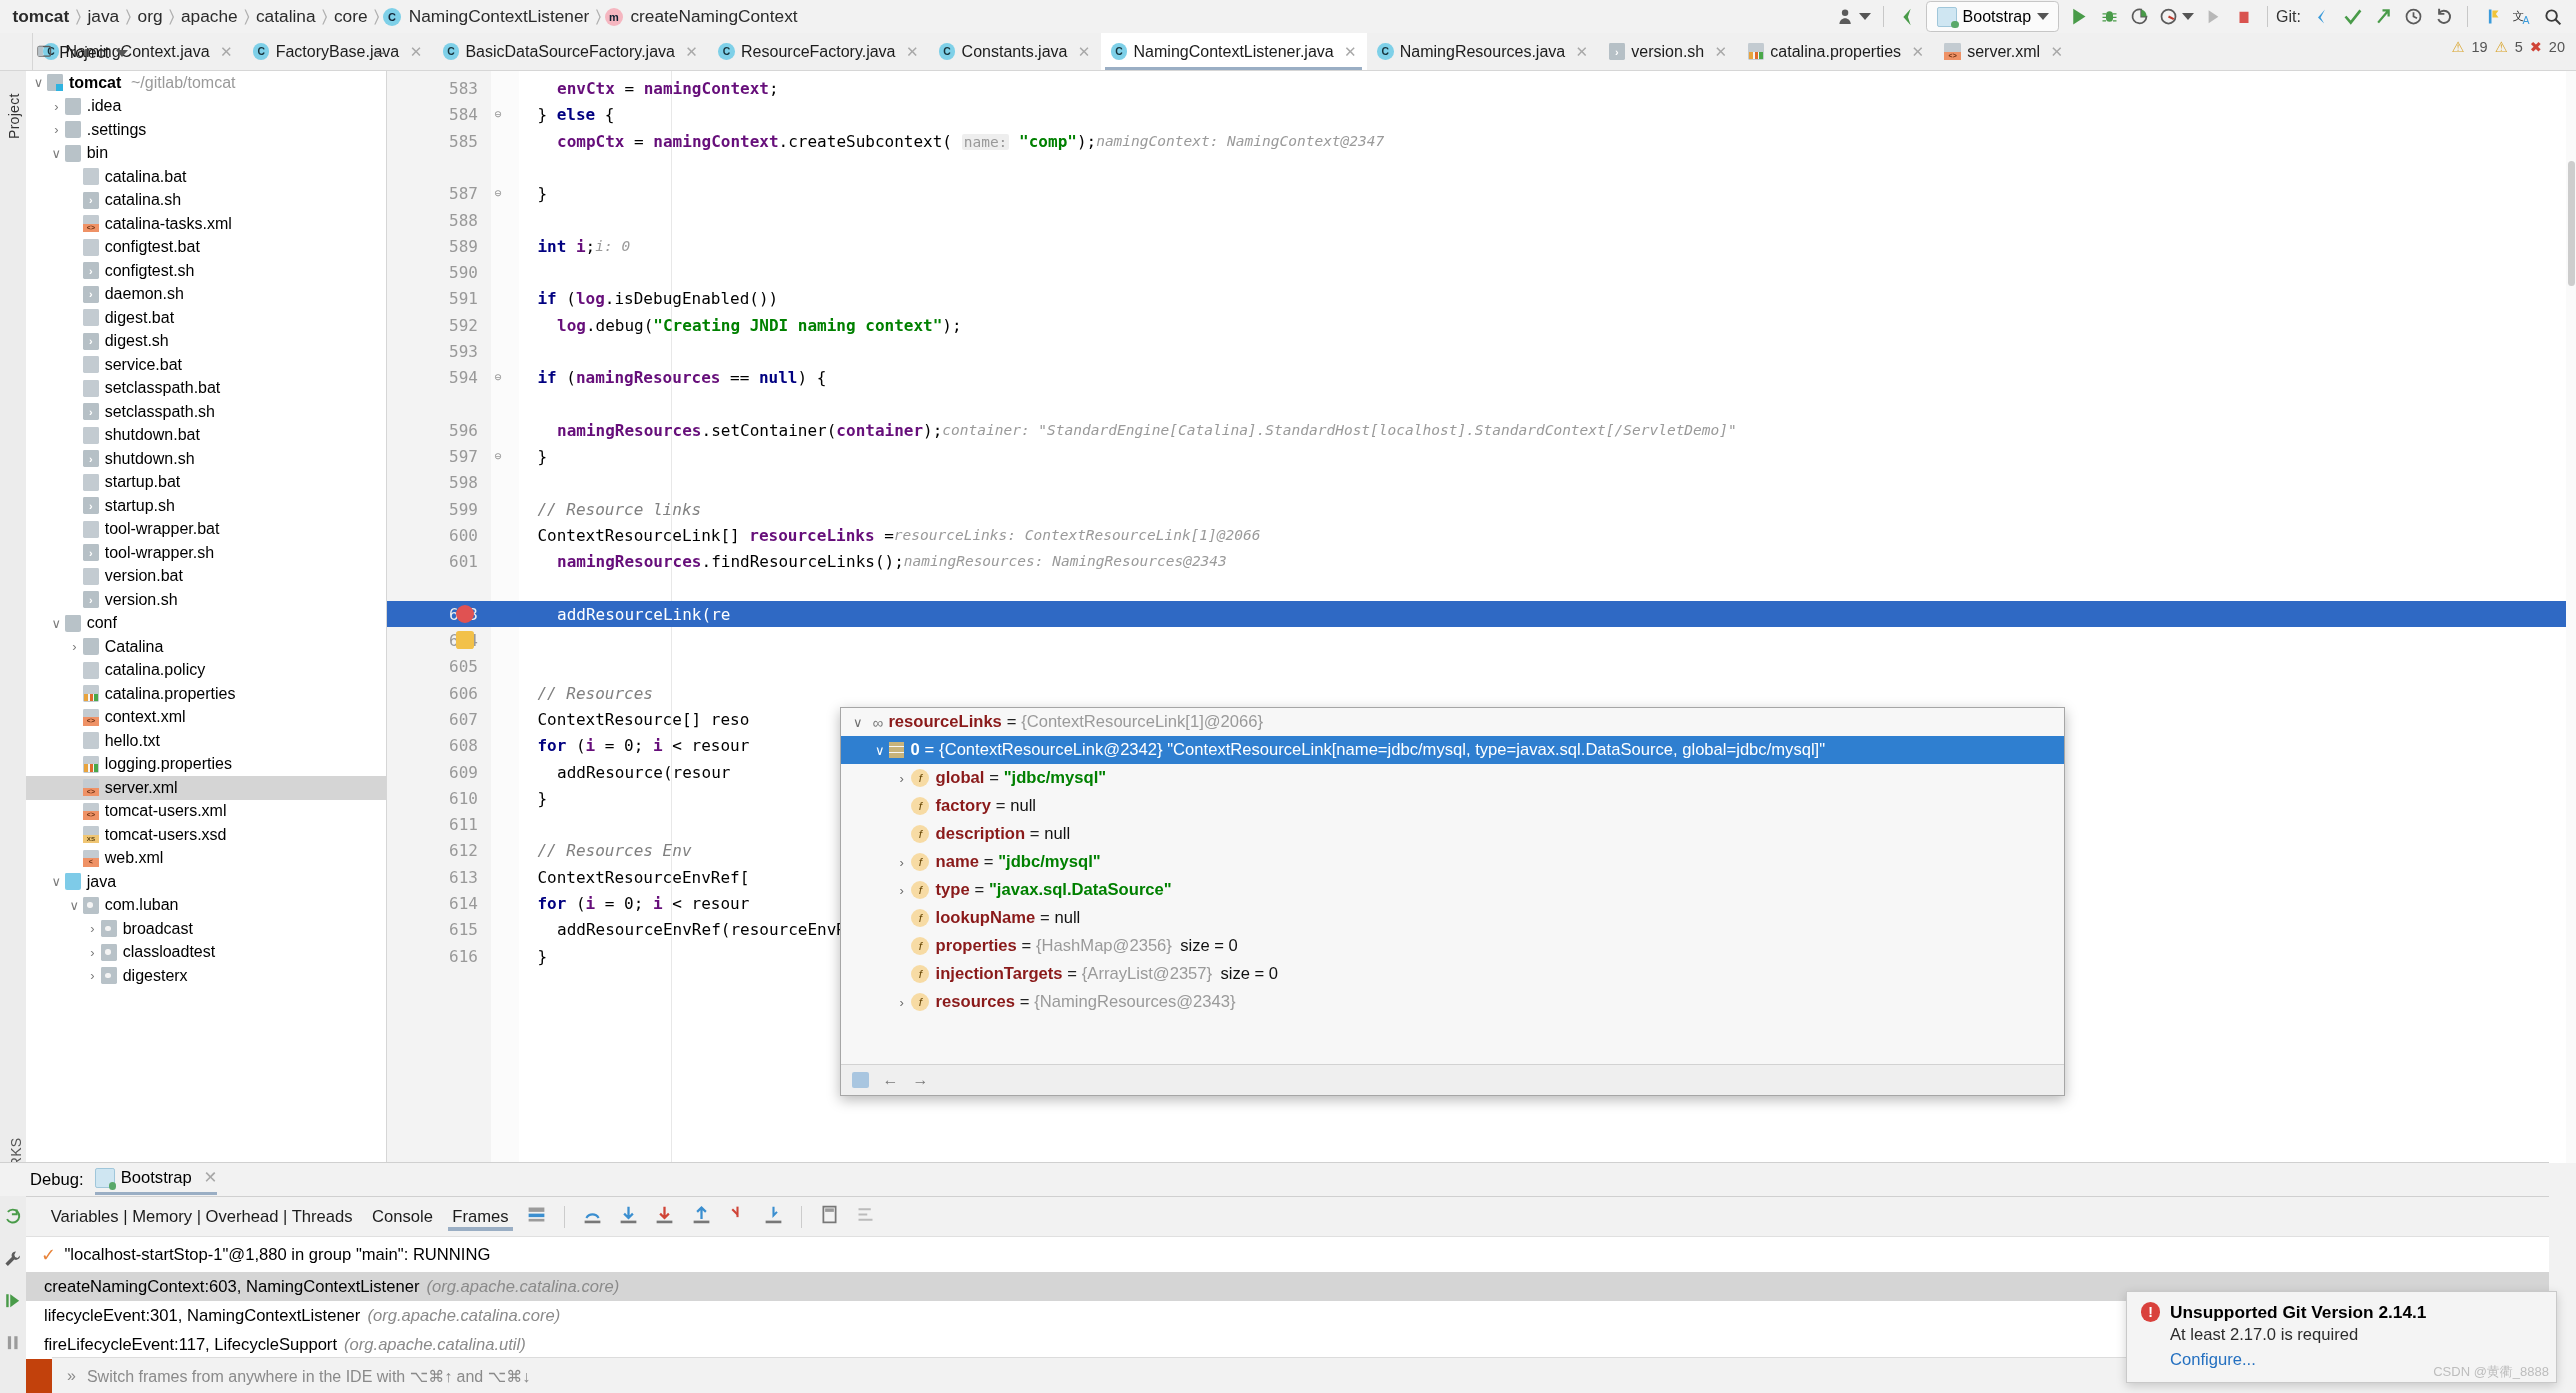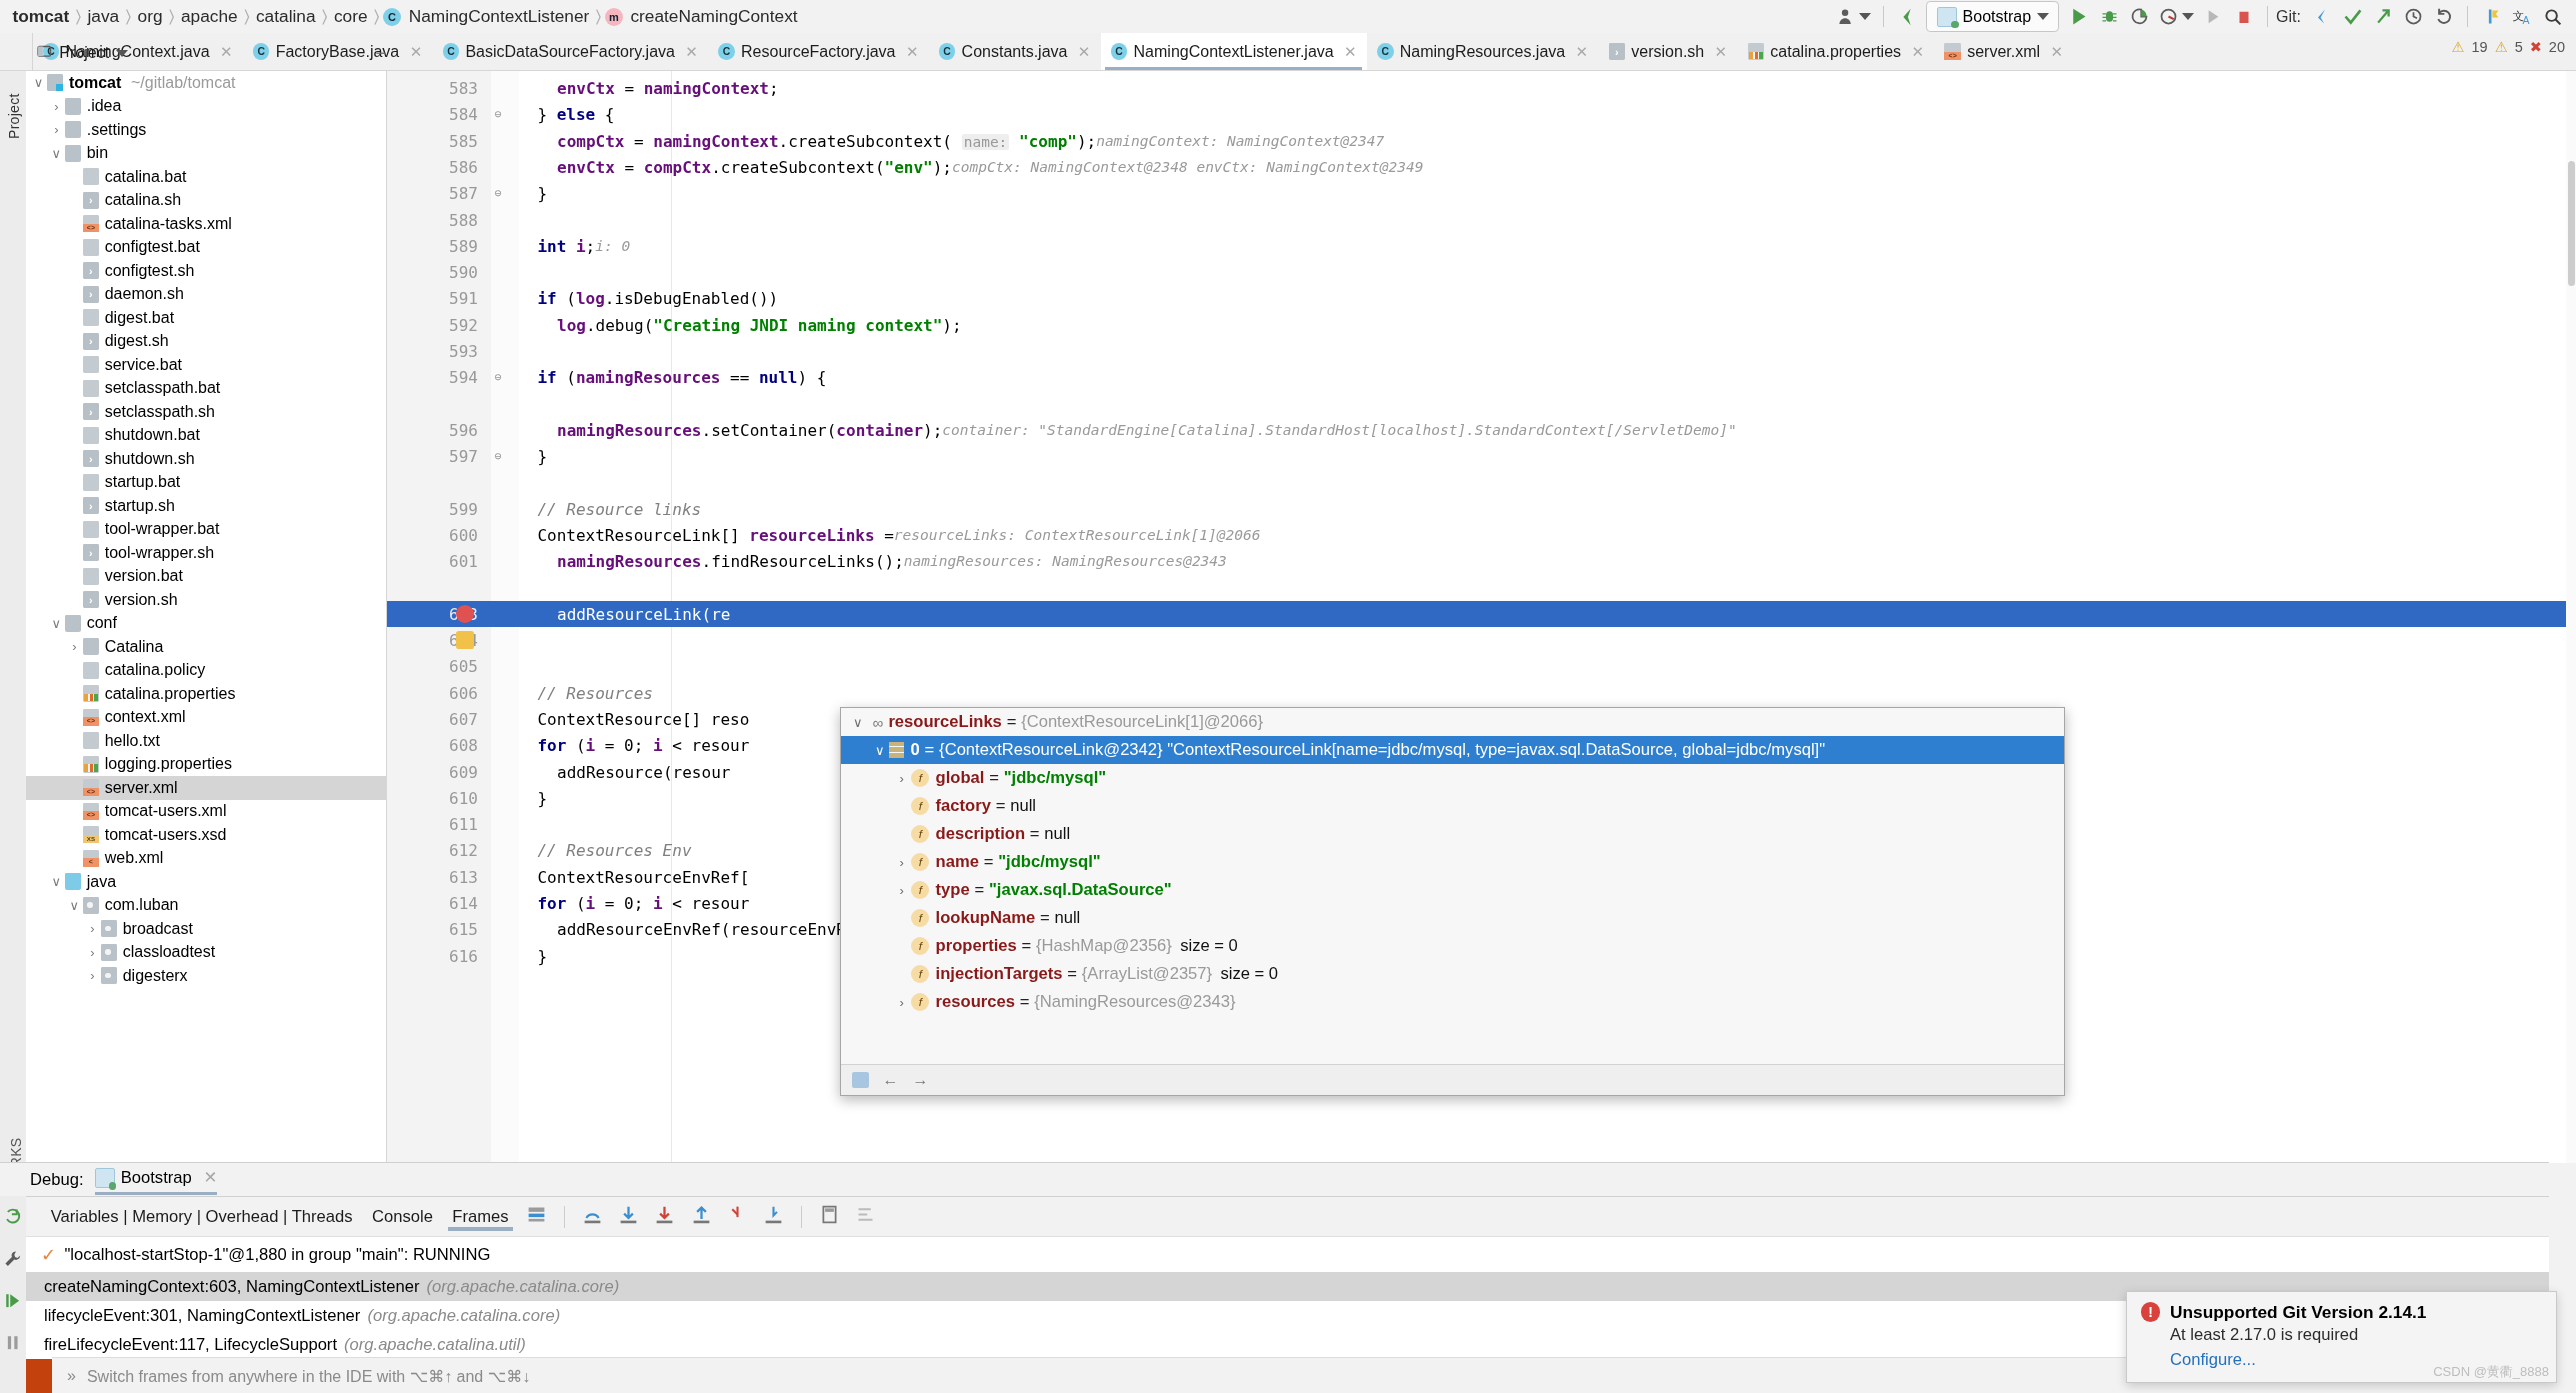--- a/index.html
+++ b/index.html
@@ -659,26 +659,20 @@
           <span class="lnum">584</span>
           <span class="fold">⊖</span>
           <span class="ctext" style="padding-left: 19.4px;">} <span class="kw">else</span> {</span>
         </div>
         <div class="cline" style="top: 57px;">
           <span class="lnum">585</span>
           <span class="fold"></span>
           <span class="ctext" style="padding-left: 39px;"><span class="fld">compCtx</span> = <span class="fld">namingContext</span>.createSubcontext( <span class="pname">name:</span> <span class="str">"comp"</span>);</span>
           <span class="hint">   namingContext: NamingContext@2347</span>
         </div>
-        <div class="cline" style="top: 83px;">
-          <span class="lnum">586</span>
-          <span class="fold"></span>
-          <span class="ctext" style="padding-left: 39px;"><span class="fld">envCtx</span> = <span class="fld">compCtx</span>.createSubcontext(<span class="str">"env"</span>);</span>
-          <span class="hint">   compCtx: NamingContext@2348     envCtx: NamingContext@2349</span>
-        </div>
         <div class="cline" style="top: 109px;">
           <span class="lnum">587</span>
           <span class="fold">⊖</span>
           <span class="ctext" style="padding-left: 19.4px;">}</span>
         </div>
         <div class="cline" style="top: 136px;">
           <span class="lnum">588</span>
           <span class="fold"></span>
           <span class="ctext" style="padding-left: 0px;"></span>
         </div>
@@ -716,20 +710,25 @@
         <div class="cline" style="top: 346px;">
           <span class="lnum">596</span>
           <span class="fold"></span>
           <span class="ctext" style="padding-left: 39px;"><span class="fld">namingResources</span>.setContainer(<span class="fld">container</span>);</span>
           <span class="hint">   container: "StandardEngine[Catalina].StandardHost[localhost].StandardContext[/ServletDemo]"</span>
         </div>
         <div class="cline" style="top: 372px;">
           <span class="lnum">597</span>
           <span class="fold">⊖</span>
           <span class="ctext" style="padding-left: 19.4px;">}</span>
+        </div>
+        <div class="cline" style="top: 398px;">
+          <span class="lnum">598</span>
+          <span class="fold"></span>
+          <span class="ctext" style="padding-left: 0px;"></span>
         </div>
         <div class="cline" style="top: 425px;">
           <span class="lnum">599</span>
           <span class="fold"></span>
           <span class="ctext" style="padding-left: 19.4px;"><span class="cmt">// Resource links</span></span>
         </div>
         <div class="cline" style="top: 451px;">
           <span class="lnum">600</span>
           <span class="fold"></span>
           <span class="ctext" style="padding-left: 19.4px;">ContextResourceLink[] <span class="fld">resourceLinks</span> =</span>

